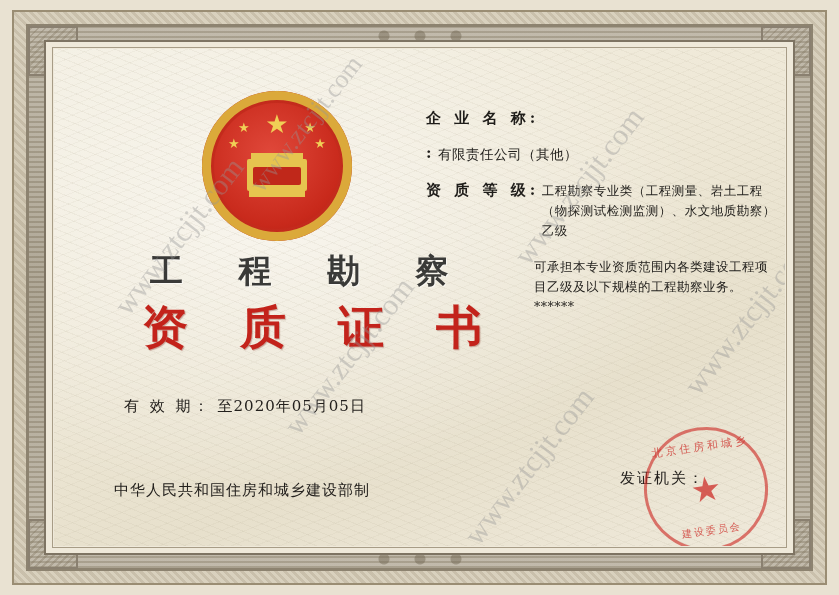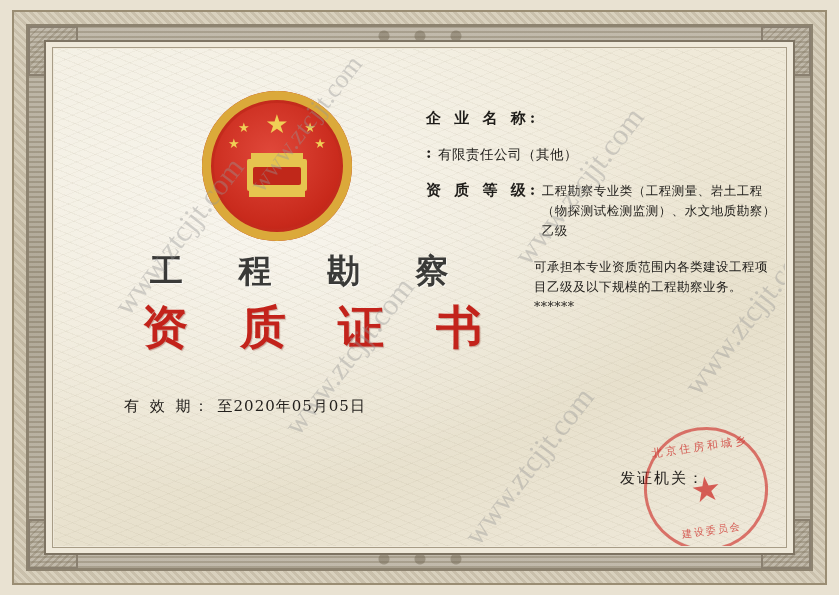--- a/index.html
+++ b/index.html
@@ -348,20 +348,21 @@
       <div class="star-s s4">★</div>
       <div class="gate"></div>
     </div>
 
     <div class="title-line1">工 程 勘 察</div>
     <div class="title-line2">资 质 证 书</div>
 
     <div class="left-row row-valid">
       <span class="lbl">有 效 期：</span><span class="val">至2020年05月05日</span>
     </div>
+    <div class="ministry">中华人民共和国住房和城乡建设部制</div>
 
     <div class="right-block">
 
       <div class="info-row">
         <span class="key">企 业 名 称</span>
         <span class="colon">:</span>
       </div>
 
       <div class="info-row">
         <span class="colon">:</span>

